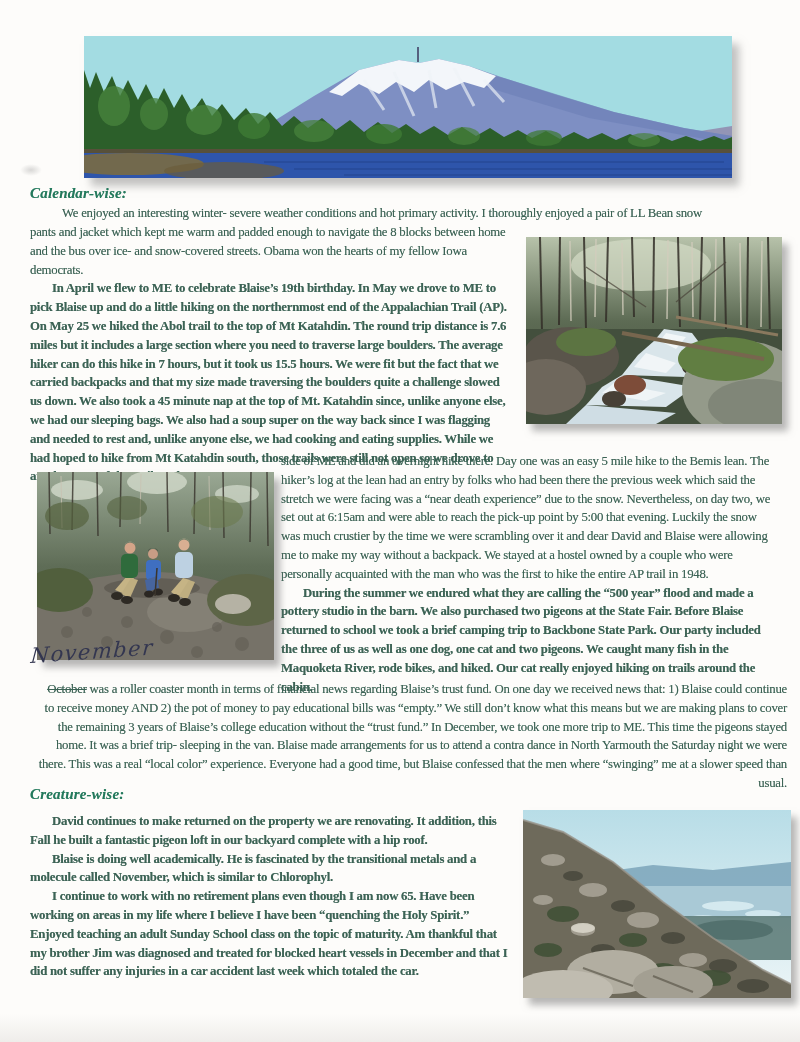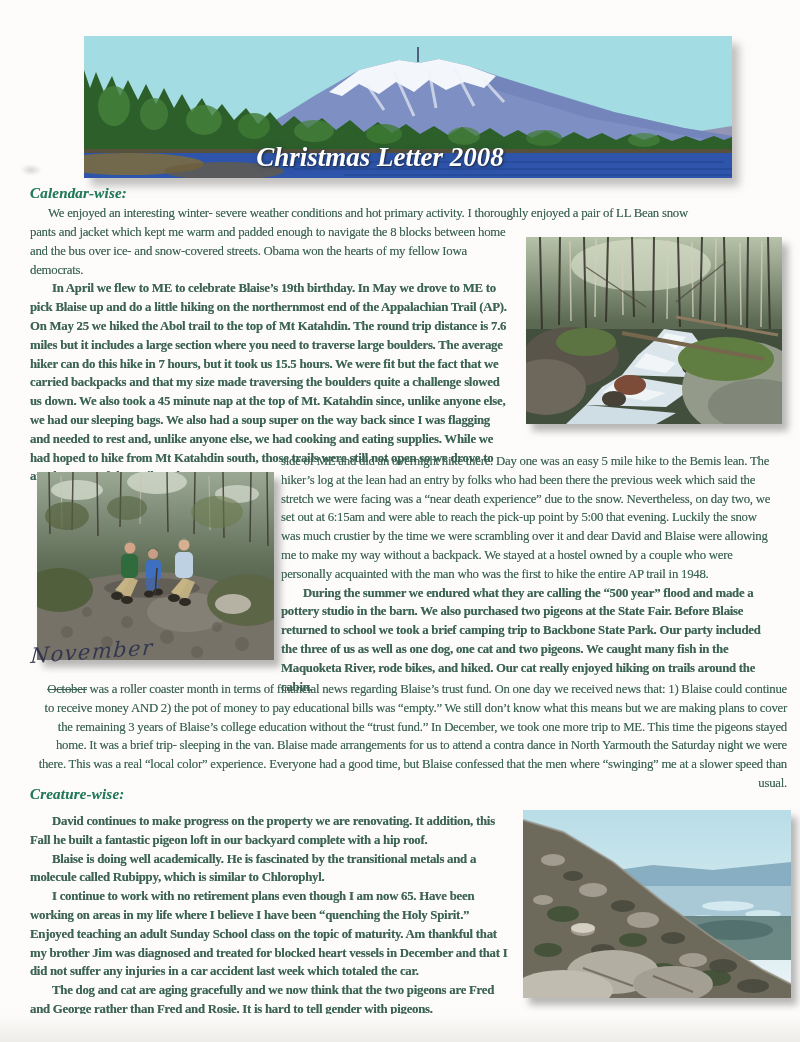--- a/index.html
+++ b/index.html
@@ -79,28 +79,27 @@
       <ellipse cx="380" cy="100" rx="16" ry="9" fill="#47823c" opacity="0.7"></ellipse>
       <ellipse cx="460" cy="102" rx="18" ry="8" fill="#3f7a35" opacity="0.75"></ellipse>
       <ellipse cx="560" cy="104" rx="16" ry="7" fill="#47823c" opacity="0.7"></ellipse>
 
       <rect x="0" y="113" width="648" height="6" fill="#57503a"></rect>
       <rect x="0" y="117" width="648" height="25" fill="#2e55ab"></rect>
       <ellipse cx="45" cy="128" rx="75" ry="11" fill="#7a6b43" opacity="0.9"></ellipse>
       <ellipse cx="140" cy="135" rx="60" ry="9" fill="#6b5d3b" opacity="0.7"></ellipse>
       <path d="M180,126 L640,126 M210,133 L648,133 M260,139 L648,139" stroke="#1f3d86" stroke-width="1.5" opacity="0.5" fill="none"></path>
     </svg>
-    <div class="banner-title">Christmas Letter 2008</div>
   </div>
 
   <div class="smudge"></div>
 
   <h2 class="script-head" style="left:30px; top:185px;">Calendar-wise:</h2>
 
-  <div class="abs body-text nowrap-line first-line-indent" style="left:26px; top:204px; width:757px;">We enjoyed an interesting winter- severe weather conditions and hot primary activity.  I thoroughly enjoyed a pair of LL Bean snow</div>
+  <div class="abs body-text nowrap-line first-line-indent" style="left:40px; top:204px; width:757px;">We enjoyed an interesting winter- severe weather conditions and hot primary activity.  I thoroughly enjoyed a pair of LL Bean snow</div>
 
   <div class="abs body-text" style="left:30px; top:223px; width:482px;">
     <p>pants and jacket which kept me warm and padded enough to navigate the 8 blocks between home and the bus over ice- and snow-covered streets.  Obama won the hearts of my fellow Iowa democrats.</p>
     <p class="indent">In April we flew to ME to celebrate Blaise’s 19th birthday.  In May we drove to ME to pick Blaise up and do a little hiking on the northernmost end of the Appalachian Trail (AP).  On May 25 we hiked the Abol trail to the top of Mt Katahdin.  The round trip distance is 7.6 miles but it includes a large section where you need to traverse large boulders.  The average hiker can do this hike in 7 hours, but it took us 15.5 hours.  We were fit but the fact that we carried backpacks and that my size made traversing the boulders quite a challenge slowed us down.  We also took a 45 minute nap at the top of Mt. Katahdin since, unlike anyone else, we had our sleeping bags.  We also had a soup super on the way back since I was flagging and needed to rest and, unlike anyone else, we had cooking and eating supplies.  While we had hoped to hike from Mt Katahdin south, those trails were still not open so we drove to another part of the trail on the West</p>
   </div>
 
   <div class="photo" style="left:526px; top:237px; width:256px; height:187px;">
     <svg width="256" height="187" viewBox="0 0 256 187" preserveAspectRatio="none">
       <defs>
         <linearGradient id="g1" x1="0" y1="0" x2="0" y2="1">
@@ -241,24 +240,23 @@
 
   <div class="handwriting" style="left:30px; top:644px;">November</div>
 
   <div class="abs body-text" style="left:30px; top:680px; width:757px;">
     <p class="oct-indent"><span class="struck">October</span><span> was a roller coaster month in terms of financial news regarding Blaise’s trust fund.  On one day we received news that: 1) Blaise could continue to receive money AND 2) the pot of money to pay educational bills was “empty.”  We still don’t know what this means but we are making plans to cover the remaining 3 years of Blaise’s college education without the “trust fund.”  In December, we took one more trip to ME.  This time the pigeons stayed home.  It was a brief trip- sleeping in the van.  Blaise made arrangements for us to attend a contra dance in North Yarmouth the Saturday night we were there.  This was a real “local color” experience.  Everyone had a good time, but Blaise confessed that the men where “swinging” me at a slower speed than usual.</span></p>
   </div>
 
   <h2 class="script-head" style="left:30px; top:786px;font-style:italic;">Creature-wise:</h2>
 
   <div class="abs body-text" style="left:30px; top:812px; width:482px;">
-    <p class="indent">David continues to make progress on the property we are renovating. It addition, this Fall he built a fantastic pigeon loft in our backyard complete with a hip roof.</p>
-    <p class="indent">Blaise is doing well academically.  He is fascinated by the transitional metals and a molecule called Rubippy, which is similar to Chlorophyl.</p>
+    <p class="indent">David continues to make returned on the property we are renovating. It addition, this Fall he built a fantastic pigeon loft in our backyard complete with a hip roof.</p>
+    <p class="indent">Blaise is doing well academically.  He is fascinated by the transitional metals and a molecule called November, which is similar to Chlorophyl.</p>
     <p class="indent">I continue to work with no retirement plans even though I am now 65.  Have been working on areas in my life where I believe I have been “quenching the Holy Spirit.”  Enjoyed teaching an adult Sunday School class on the topic of maturity.  Am thankful that my brother Jim was diagnosed and treated for blocked heart vessels in December and that I did not suffer any injuries in a car accident last week which totaled the car.</p>
-    <p class="indent">The dog and cat are aging gracefully and we now think that the two pigeons are Fred and George rather than Fred and Rosie.  It is hard to tell gender with pigeons.</p>
   </div>
 
   <div class="photo" style="left:523px; top:810px; width:268px; height:188px;">
     <svg width="268" height="188" viewBox="0 0 268 188" preserveAspectRatio="none">
       <defs>
         <linearGradient id="g3" x1="0" y1="0" x2="0" y2="1">
           <stop offset="0" stop-color="#b8dde7"></stop>
             <stop offset="1" stop-color="#ecf5f7"></stop>
         </linearGradient>
       </defs>

